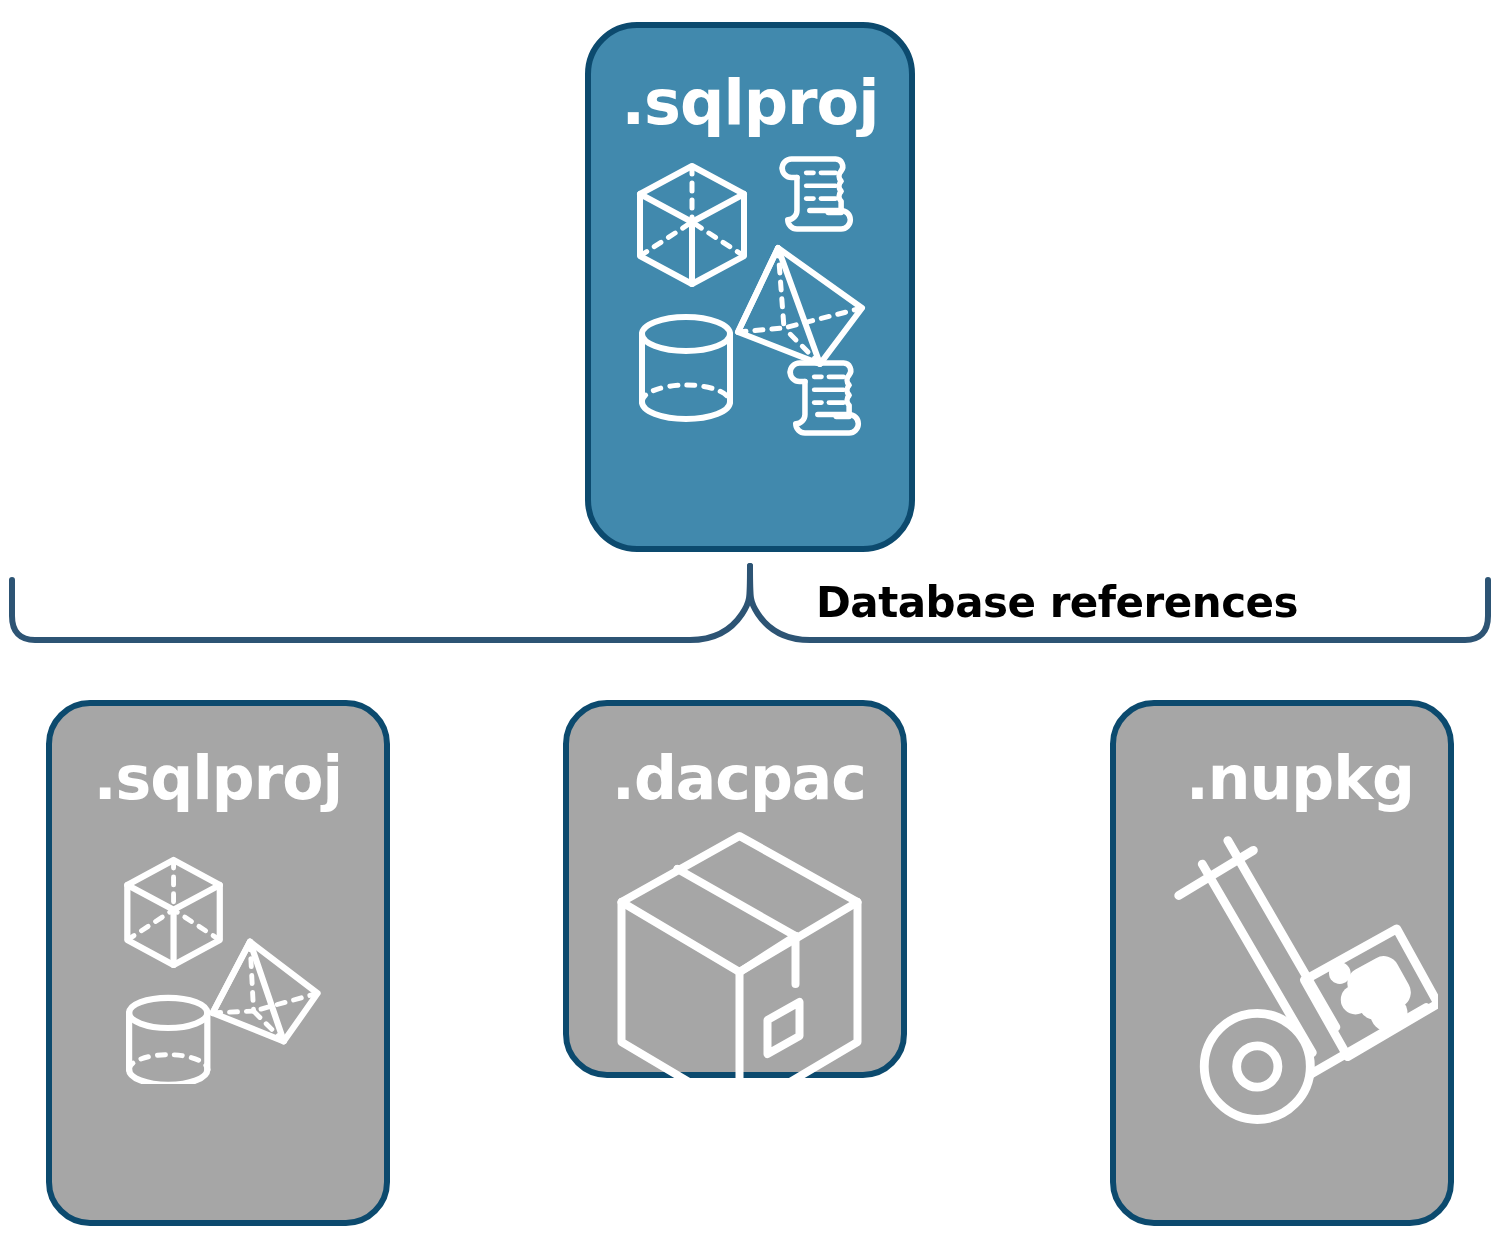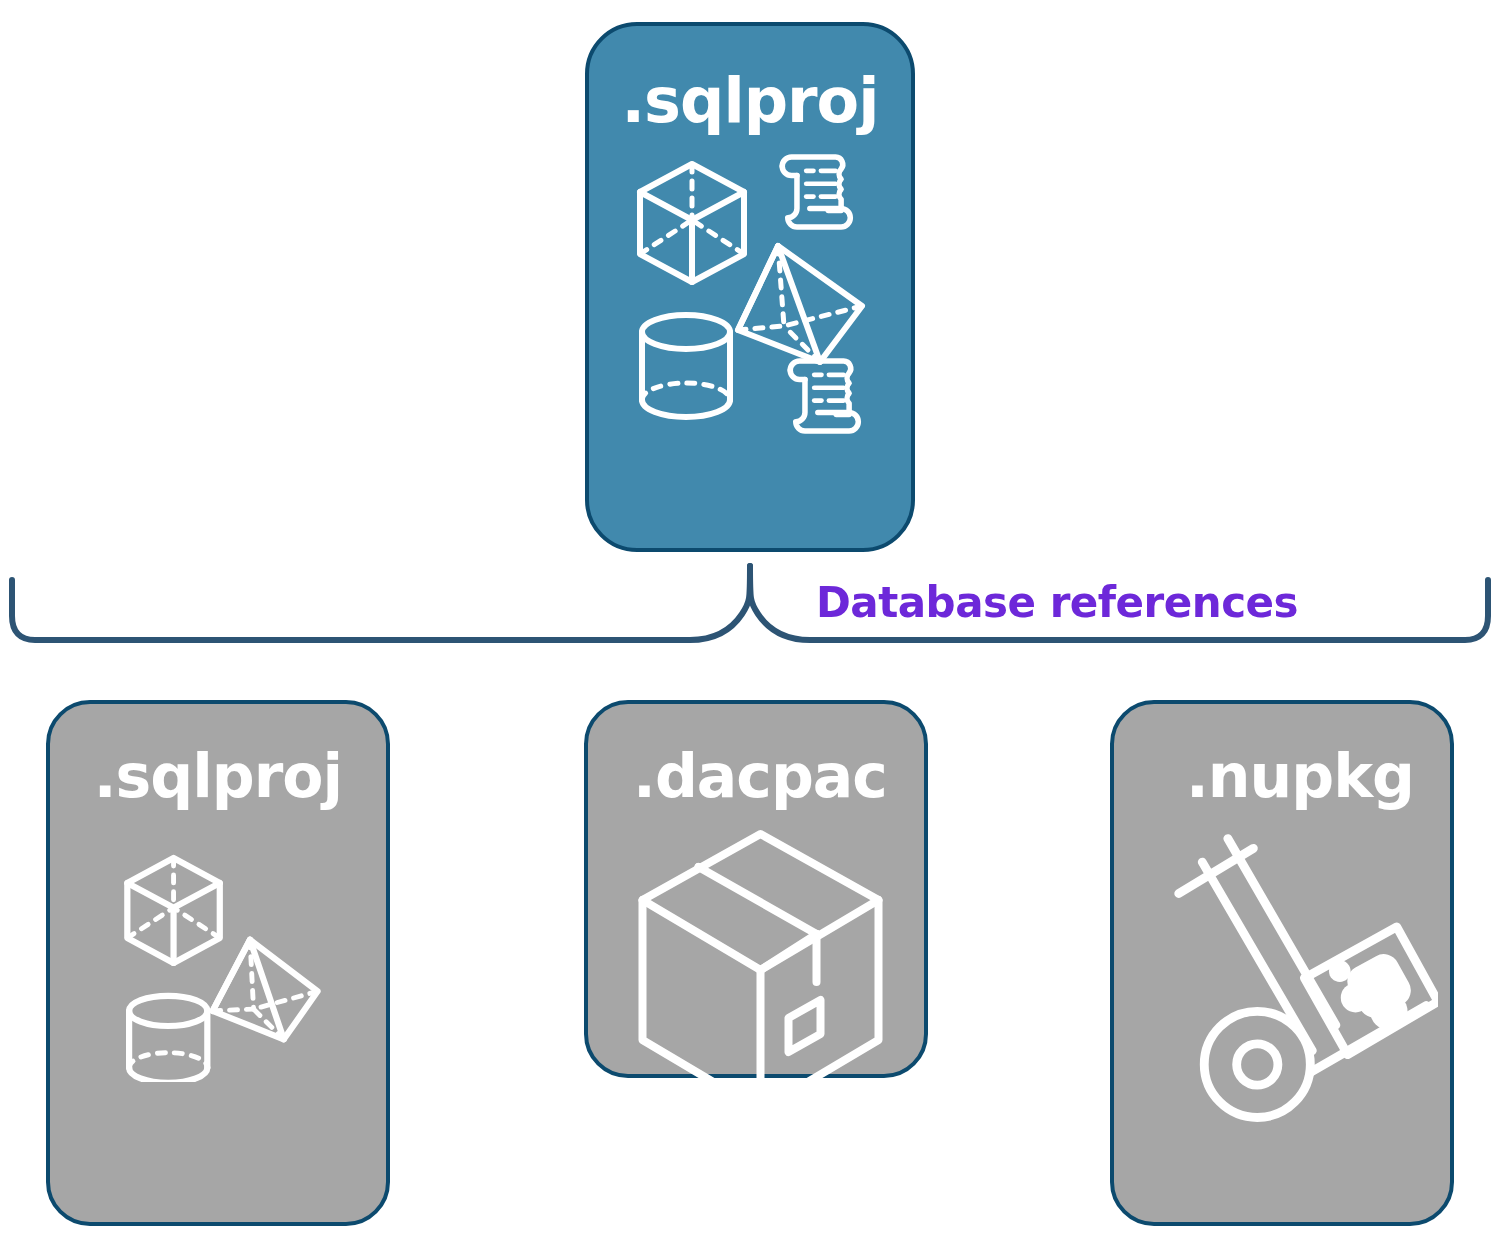--- a/index.html
+++ b/index.html
@@ -15,42 +15,42 @@
     overflow: hidden;
   }
   #diagram {
     position: absolute;
     inset: 0;
   }
   .card {
     position: absolute;
     box-sizing: border-box;
     border-radius: 44px;
-    border: 4px solid #0c4a6e;
+    border: 6px solid #0c4a6e;
     display: flex;
     flex-direction: column;
     align-items: center;
   }
   #card-root {
     left: 585px;
     top: 22px;
     width: 330px;
     height: 530px;
     background: #4189ad;
     border-radius: 52px;
   }
   #card-sqlproj {
     left: 46px;
     top: 700px;
     width: 344px;
     height: 526px;
     background: #a6a6a6;
   }
   #card-dacpac {
-    left: 584px;
+    left: 563px;
     top: 700px;
     width: 344px;
     height: 378px;
     background: #a6a6a6;
     padding-left: 8px;
   }
   #card-nupkg {
     left: 1110px;
     top: 700px;
     width: 344px;
@@ -92,21 +92,21 @@
     width: 1500px;
     height: 190px;
     pointer-events: none;
   }
   #brace-label {
     position: absolute;
     left: 816px;
     top: 578px;
     font-size: 42px;
     font-weight: bold;
-    color: #6d28d9;
+    color: #000000;
     letter-spacing: -0.5px;
     white-space: nowrap;
   }
 </style>
 </head>
 <body>
 
 <div id="diagram">
 
   <div class="card" id="card-root">

